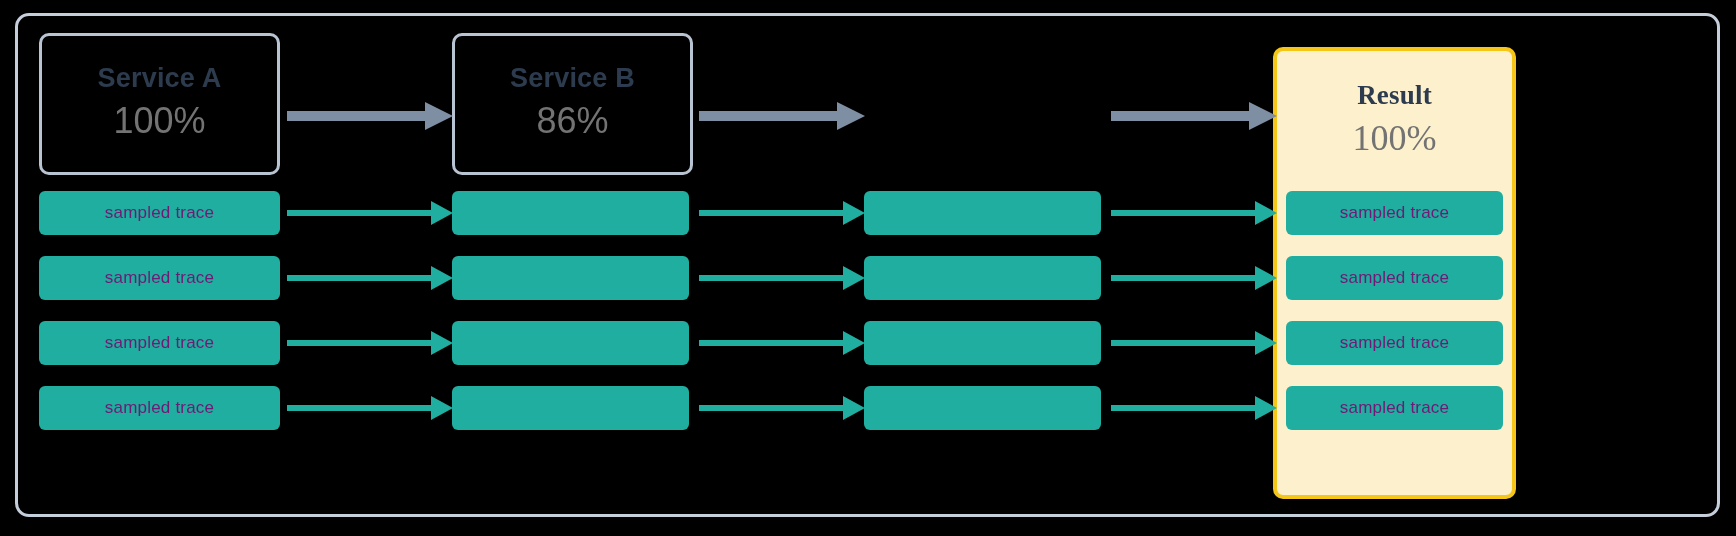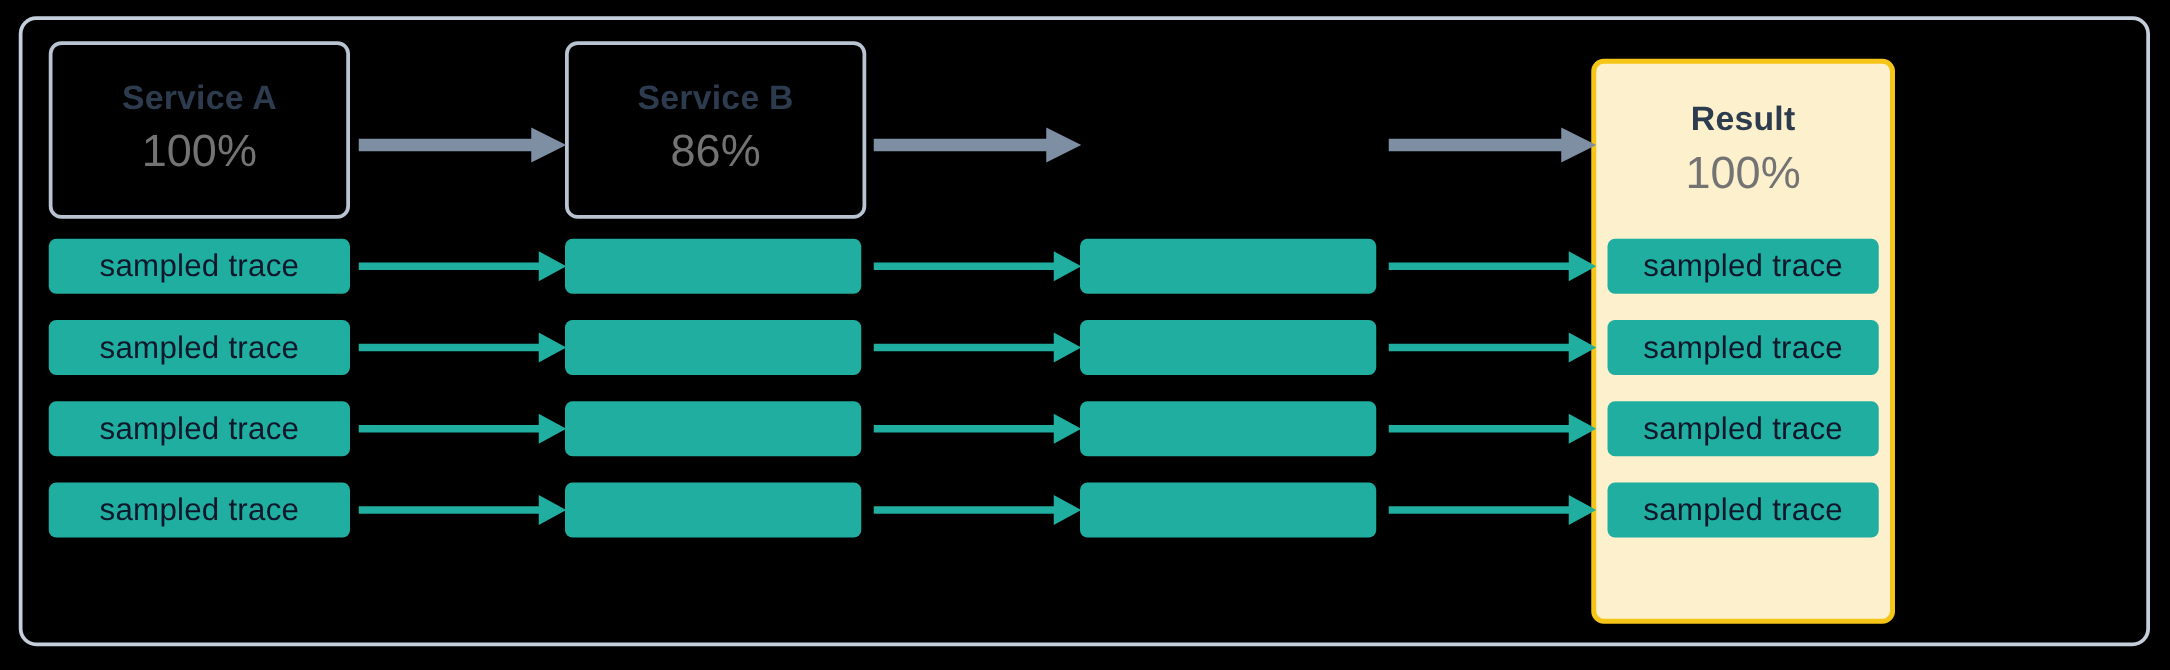--- a/index.html
+++ b/index.html
@@ -76,35 +76,36 @@
   #result-head {
     position: absolute;
     left: 0;
     top: 0;
     width: 100%;
     height: 139px;
     display: flex;
     flex-direction: column;
     align-items: center;
     justify-content: center;
+    font-family: Liberation Serif, serif;
   }
 
   
   .bar {
     position: absolute;
     height: 44px;
     border-radius: 6px;
     background: #1fae9f;
     display: flex;
     align-items: center;
     justify-content: center;
   }
   .bar-label {
-    font-size: 25px;
-    color: #0f172a;
+    font-size: 17px;
+    color: #701a75;
     letter-spacing: 0.2px;
     white-space: nowrap;
   }
   .bar.col-a { left: 21px;  width: 241px; }
   .bar.col-b { left: 434px; width: 237px; }
   .bar.col-c { left: 846px; width: 237px; }
   .bar.col-r { left: 1268px; width: 217px; }
 
   .row-0 { top: 175px; }
   .row-1 { top: 240px; }

